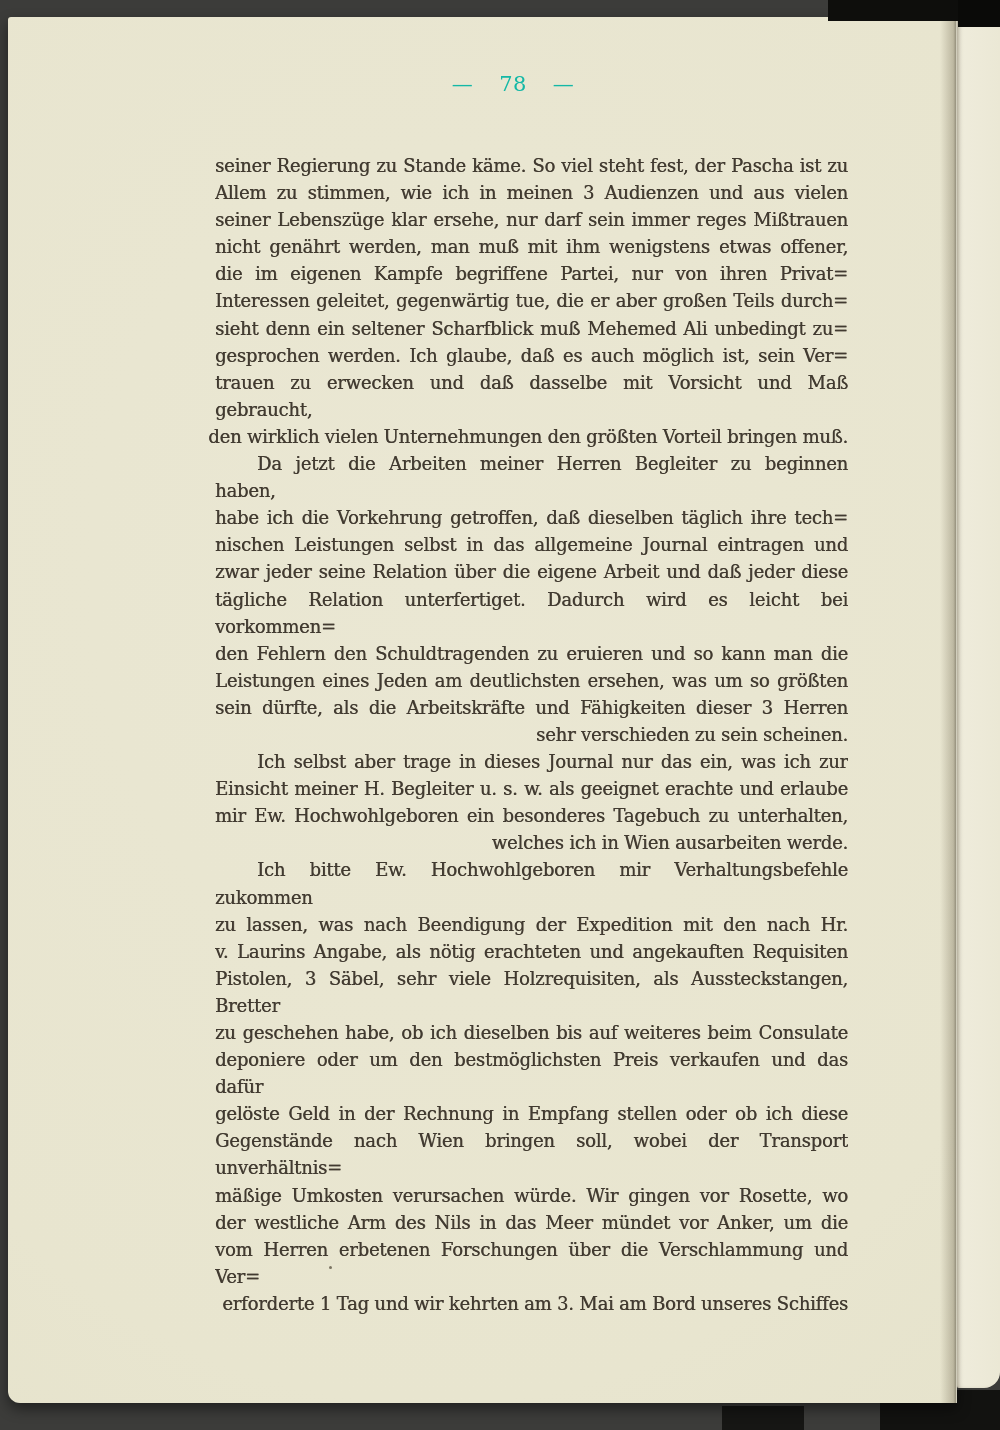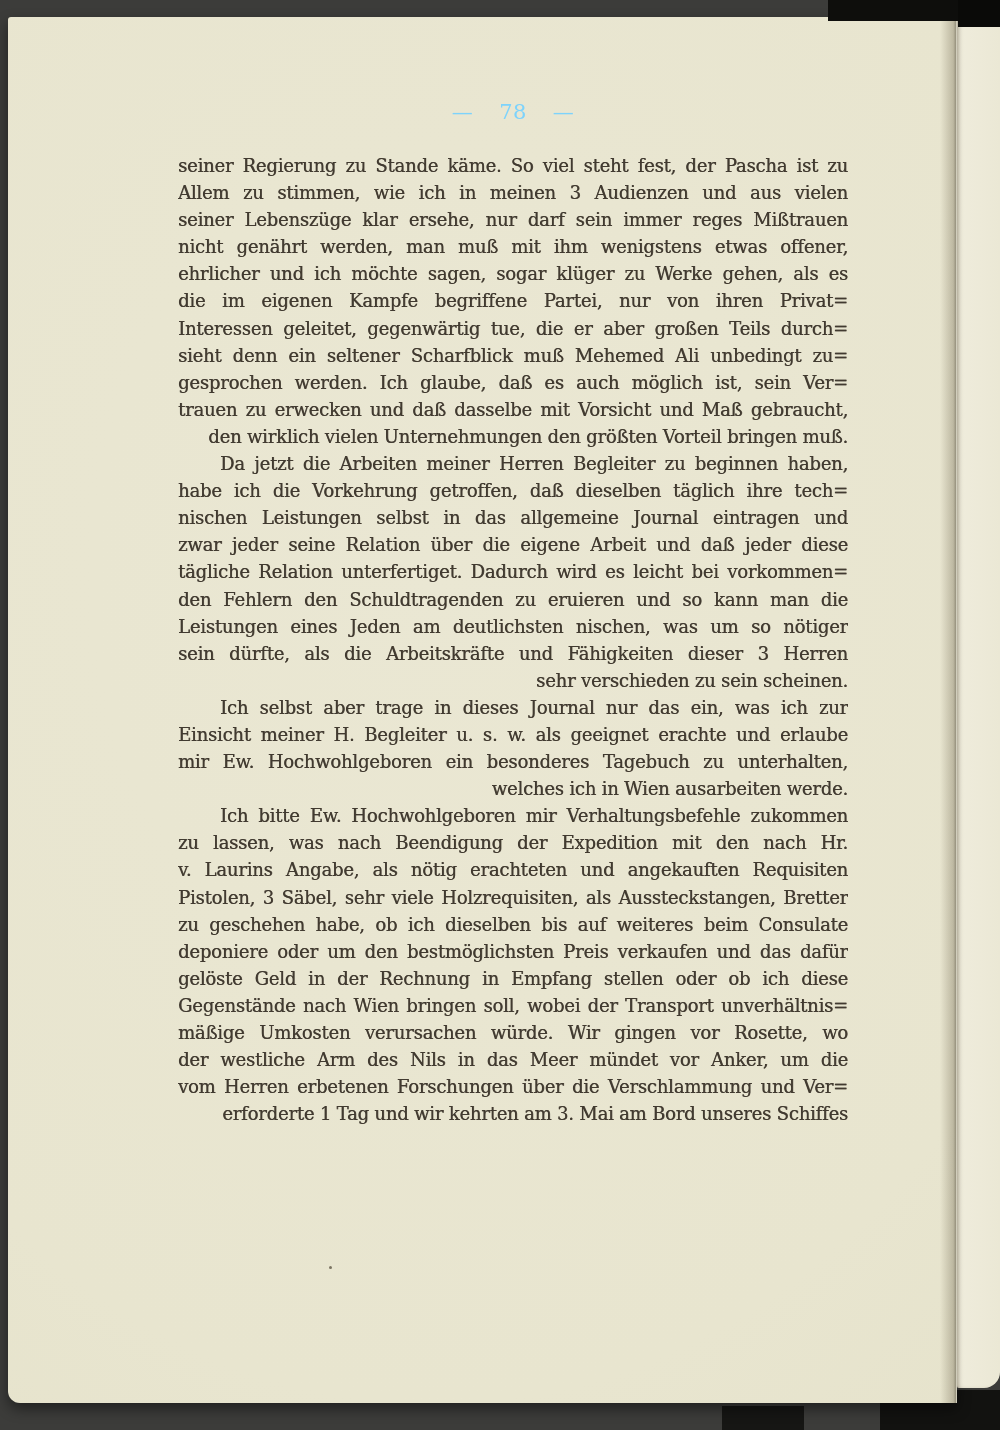--- a/index.html
+++ b/index.html
@@ -38,40 +38,40 @@
   
   .facing {
     left: 957px; top: 14px; width: 43px; height: 1374px;
     background: linear-gradient(to right, #efecdc 0%, #ebe8d5 100%);
     border-radius: 0 3px 16px 2px;
     box-shadow: inset 4px 0 5px -3px rgba(80,70,45,0.55);
     z-index: 2;
   }
 
   .page-header {
-    left: 178px; top: 100px; width: 670px;
+    left: 178px; top: 72px; width: 670px;
     text-align: center;
-    font-size: 21px; color: #7dd3fc;
+    font-size: 21px; color: #14b8a6;
     letter-spacing: 0.5px;
     z-index: 4;
   }
   .page-header .num { margin: 0 26px; }
 
   .page-body {
     left: 178px; top: 152px; width: 670px;
     font-size: 18px; line-height: 27.1px;
     color: #413a30;
     letter-spacing: -0.2px;
     text-shadow: 0.4px 0 0 rgba(65,58,48,0.8);
     z-index: 4;
   }
   .para { margin: 0; }
   .para.indent .line:first-child { text-indent: 42px; }
   .line { text-align: right; overflow: hidden; white-space: normal; }
-  .line.just { text-align: justify; text-align-last: justify; }
+  .line.just { text-align: justify; text-align-last: justify; margin-left: 37px; }
 
   .speck { left: 329px; top: 1266px; width: 3px; height: 3px;
            background: #7a7462; border-radius: 50%; z-index: 5; }
 </style>
 </head>
 <body>
 
 <div class="scan">
 
   <div class="abs corner-br"></div>
@@ -87,36 +87,35 @@
   <div class="abs page-header">
     <span>—</span><span class="num">78</span><span>—</span>
   </div>
 
   <div class="abs page-body" id="page-body">
       <div class="para">
         <div class="line just">seiner Regierung zu Stande käme. So viel steht fest, der Pascha ist zu</div>
         <div class="line just">Allem zu stimmen, wie ich in meinen 3 Audienzen und aus vielen</div>
         <div class="line just">seiner Lebenszüge klar ersehe, nur darf sein immer reges Mißtrauen</div>
         <div class="line just">nicht genährt werden, man muß mit ihm wenigstens etwas offener,</div>
-        <div class="line just">ehrlicher und ich möchte sagen, sogar klüger zu Werke gehen, als es</div>
         <div class="line just">die im eigenen Kampfe begriffene Partei, nur von ihren Privat=</div>
         <div class="line just">Interessen geleitet, gegenwärtig tue, die er aber großen Teils durch=</div>
         <div class="line just">sieht denn ein seltener Scharfblick muß Mehemed Ali unbedingt zu=</div>
         <div class="line just">gesprochen werden. Ich glaube, daß es auch möglich ist, sein Ver=</div>
         <div class="line just">trauen zu erwecken und daß dasselbe mit Vorsicht und Maß gebraucht,</div>
         <div class="line">den wirklich vielen Unternehmungen den größten Vorteil bringen muß.</div>
       </div>
       <div class="para indent">
         <div class="line just">Da jetzt die Arbeiten meiner Herren Begleiter zu beginnen haben,</div>
         <div class="line just">habe ich die Vorkehrung getroffen, daß dieselben täglich ihre tech=</div>
         <div class="line just">nischen Leistungen selbst in das allgemeine Journal eintragen und</div>
         <div class="line just">zwar jeder seine Relation über die eigene Arbeit und daß jeder diese</div>
         <div class="line just">tägliche Relation unterfertiget. Dadurch wird es leicht bei vorkommen=</div>
         <div class="line just">den Fehlern den Schuldtragenden zu eruieren und so kann man die</div>
-        <div class="line just">Leistungen eines Jeden am deutlichsten nischen, was um so nötiger</div>
+        <div class="line just">Leistungen eines Jeden am deutlichsten ersehen, was um so größten</div>
         <div class="line just">sein dürfte, als die Arbeitskräfte und Fähigkeiten dieser 3 Herren</div>
         <div class="line">sehr verschieden zu sein scheinen.</div>
       </div>
       <div class="para indent">
         <div class="line just">Ich selbst aber trage in dieses Journal nur das ein, was ich zur</div>
         <div class="line just">Einsicht meiner H. Begleiter u. s. w. als geeignet erachte und erlaube</div>
         <div class="line just">mir Ew. Hochwohlgeboren ein besonderes Tagebuch zu unterhalten,</div>
         <div class="line">welches ich in Wien ausarbeiten werde.</div>
       </div>
       <div class="para indent">

